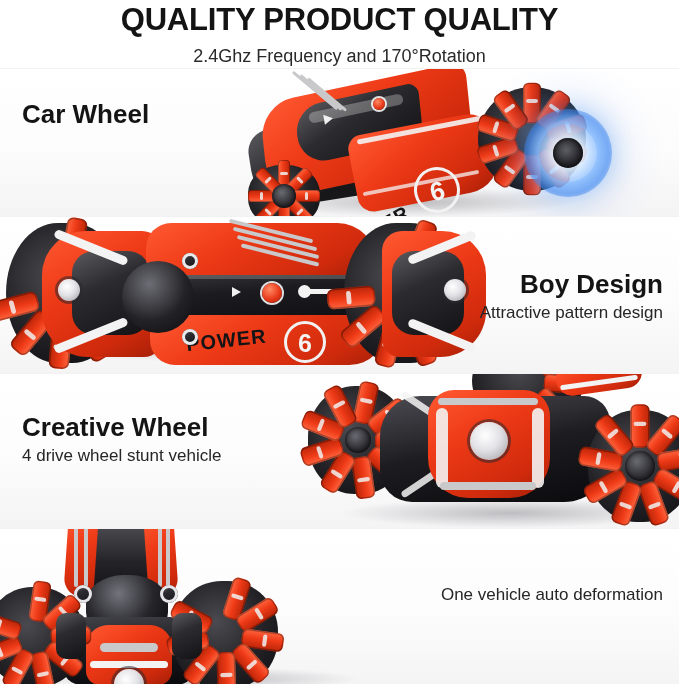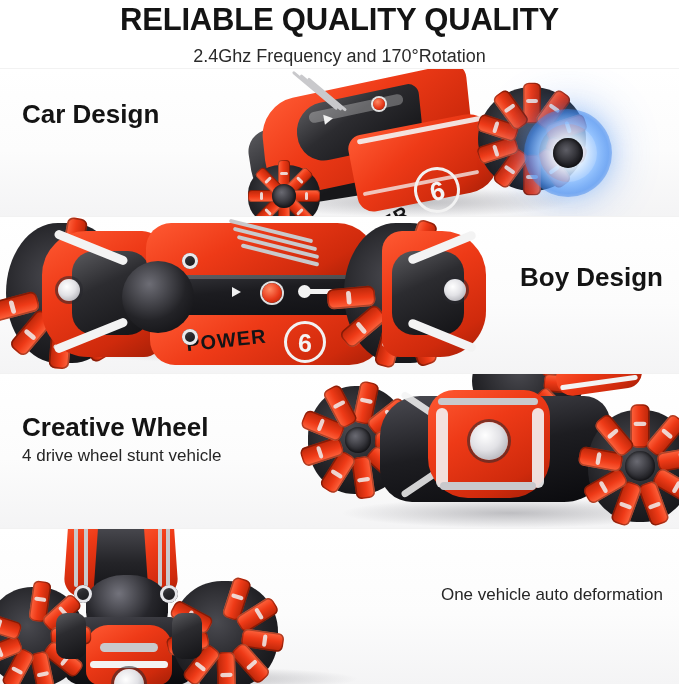--- a/index.html
+++ b/index.html
@@ -148,21 +148,21 @@
   }
   .shadow-soft {
     position:absolute; border-radius:50%;
     background:radial-gradient(ellipse at center,rgba(60,60,70,.30) 0%,rgba(60,60,70,0) 70%);
   }
 </style>
 </head>
 <body>
 
 <div class="header">
-  <div class="header-title">RELIABLE QUALITY QUALITY</div>
+  <div class="header-title">QUALITY PRODUCT QUALITY</div>
   <div class="header-sub">2.4Ghz Frequency and 170°Rotation</div>
 </div>
 
 <div class="panels">
 
   <div class="panel panel-1">
     <div class="panel-bg"></div>
 
     <div class="art">
 
@@ -231,21 +231,21 @@
       </div>
 
       <div class="glow-wheel" style="left:520px; top:36px; width:96px; height:96px;">
         <div class="glow-halo" style="width:58px; height:58px;"></div>
         <div class="glow-disc" style="width:88px; height:88px;"></div>
         <div class="glow-core" style="width:30px; height:30px;"></div>
       </div>
     </div>
 
     <div class="caption left" style="top:30px;">
-      <div class="cap-title">Car Design</div>
+      <div class="cap-title">Car Wheel</div>
     </div>
   </div>
 
   <div class="panel panel-2">
     <div class="panel-bg"></div>
 
     <div class="art">
       <div class="shadow-soft" style="left:30px; top:112px; width:420px; height:34px;"></div>
 
       <div class="wheel" style="left:6px; top:6px; width:118px; height:140px;">
@@ -312,22 +312,23 @@
         <div class="roller" style="transform:rotate(265deg) translateY(-52px) scale(1.7,1.6);"></div>
       </div>
       <div class="body-red" style="left:382px; top:14px; width:104px; height:126px;
            border-radius:20px 44px 46px 18px;"></div>
       <div class="body-dark" style="left:392px; top:34px; width:72px; height:84px; border-radius:22px;"></div>
       <div class="stripe-w" style="left:406px; top:26px; width:72px; height:9px; transform:rotate(-22deg);"></div>
       <div class="stripe-w" style="left:406px; top:114px; width:72px; height:9px; transform:rotate(22deg);"></div>
       <div class="lamp" style="left:444px; top:62px; width:22px; height:22px;"></div>
     </div>
 
-    <div class="caption right" style="top:45px;">
+    <div class="caption right" style="top:52px;">
       <div class="cap-title">Boy Design</div>
+      <div class="cap-sub">Attractive pattern design</div>
     </div>
   </div>
 
   <div class="panel panel-3">
     <div class="panel-bg"></div>
 
     <div class="art">
       <div class="shadow-soft" style="left:300px; top:124px; width:340px; height:30px;"></div>
 
       <div class="wheel" style="left:432px; top:-36px; width:112px; height:86px;">

